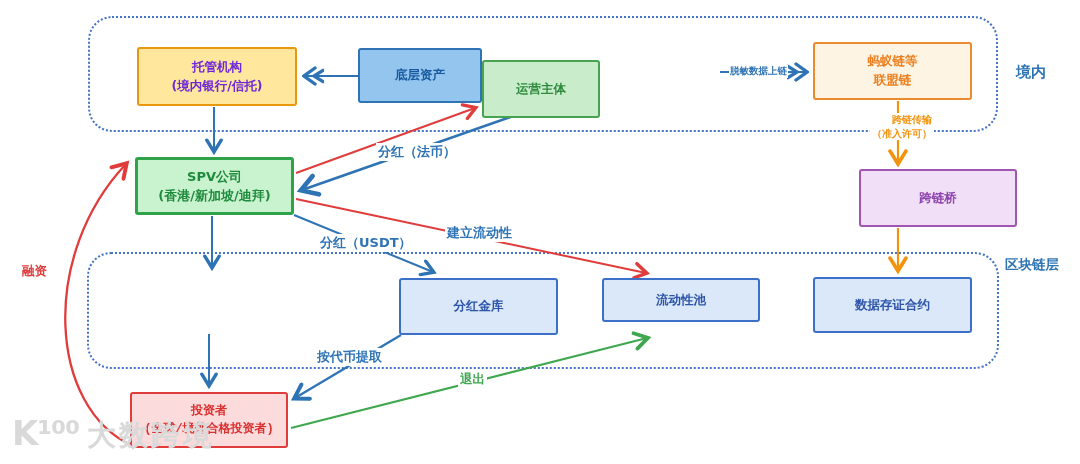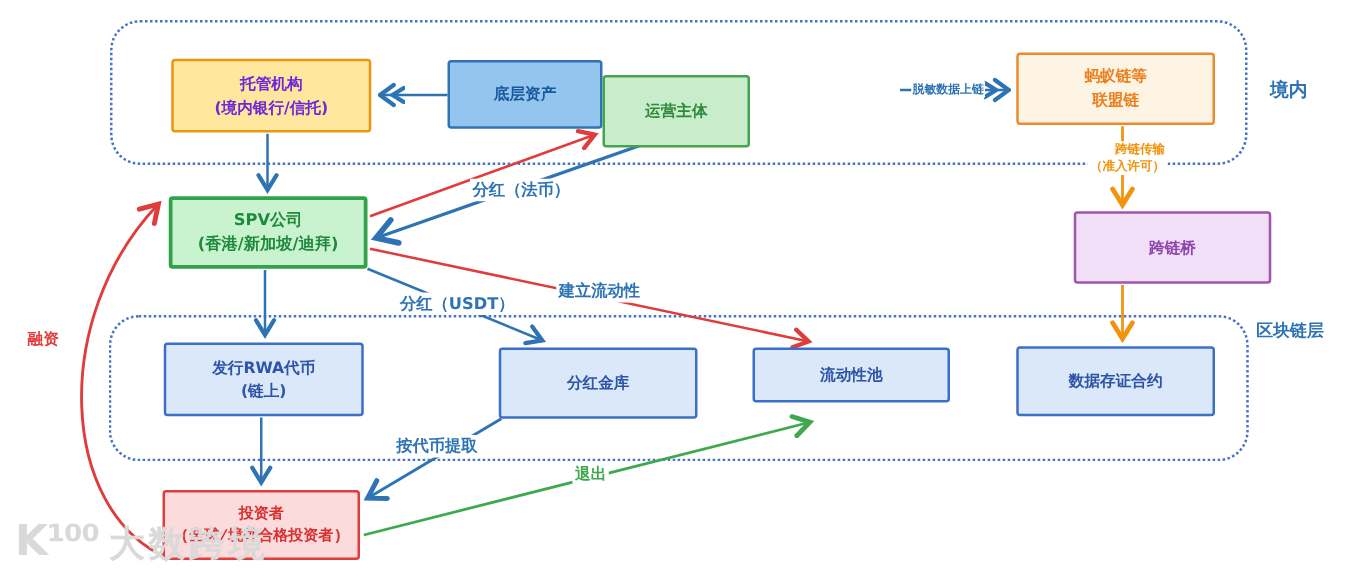--- a/index.html
+++ b/index.html
@@ -103,24 +103,20 @@
 
   <div class="node n-spv" style="left:135px;top:157px;width:159px;height:58px;">
     <div>SPV公司</div>
     <div>(香港/新加坡/迪拜)</div>
   </div>
 
   <div class="node n-bridge" style="left:859px;top:169px;width:158px;height:58px;text-align:center;">
     <div>跨链桥</div>
   </div>
 
-  <div class="node n-chain" style="left:131px;top:274px;width:160px;height:59px;">
-    <div>发行RWA代币</div>
-    <div>(链上)</div>
-  </div>
 
   <div class="node n-chain" style="left:399px;top:278px;width:159px;height:57px;">
     <div>分红金库</div>
   </div>
 
   <div class="node n-chain" style="left:602px;top:278px;width:158px;height:44px;">
     <div>流动性池</div>
   </div>
 
   <div class="node n-chain" style="left:813px;top:277px;width:159px;height:56px;">

